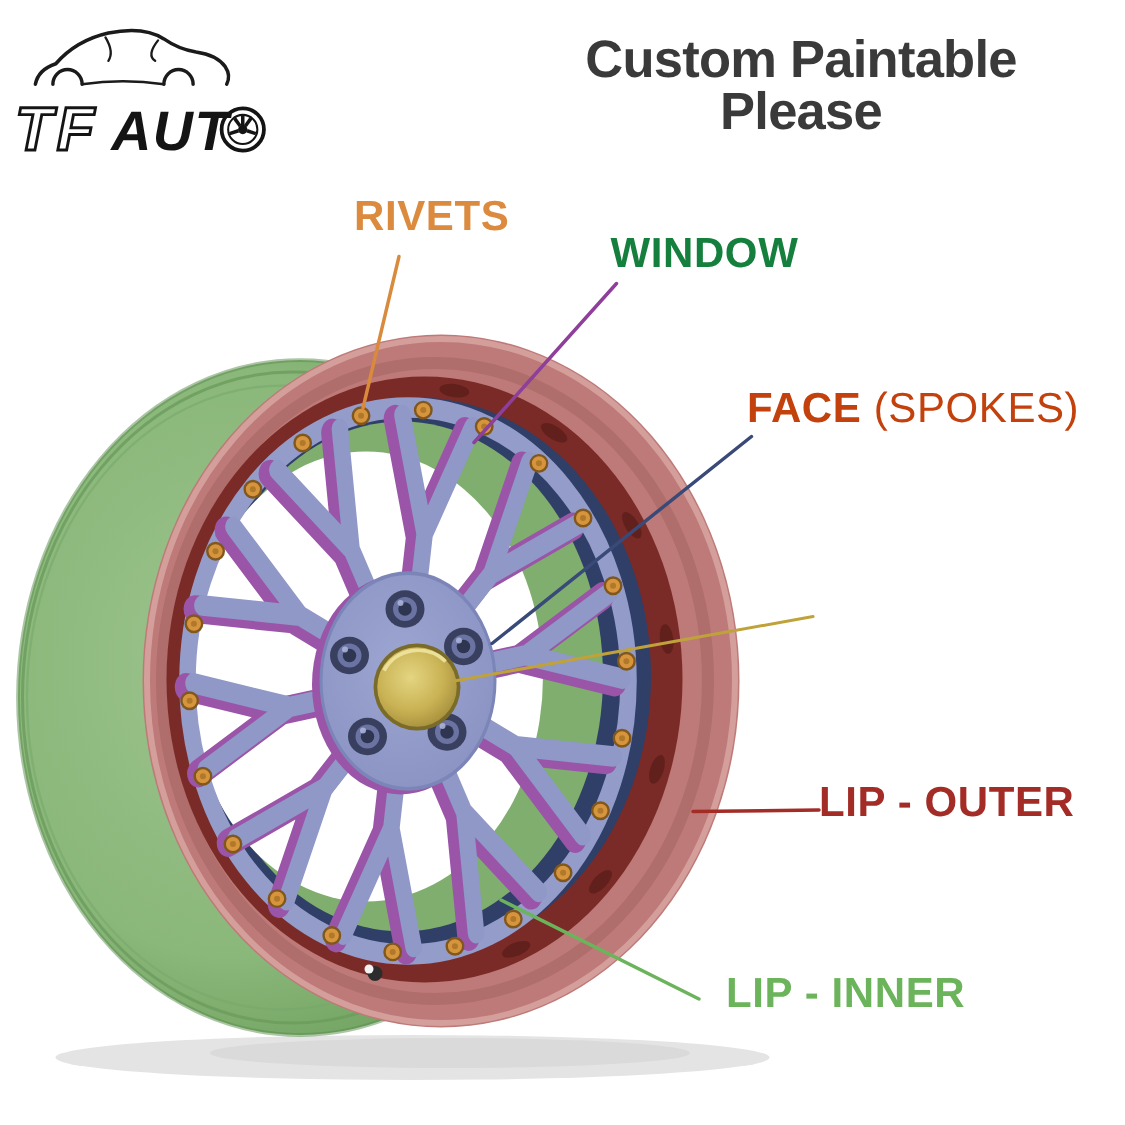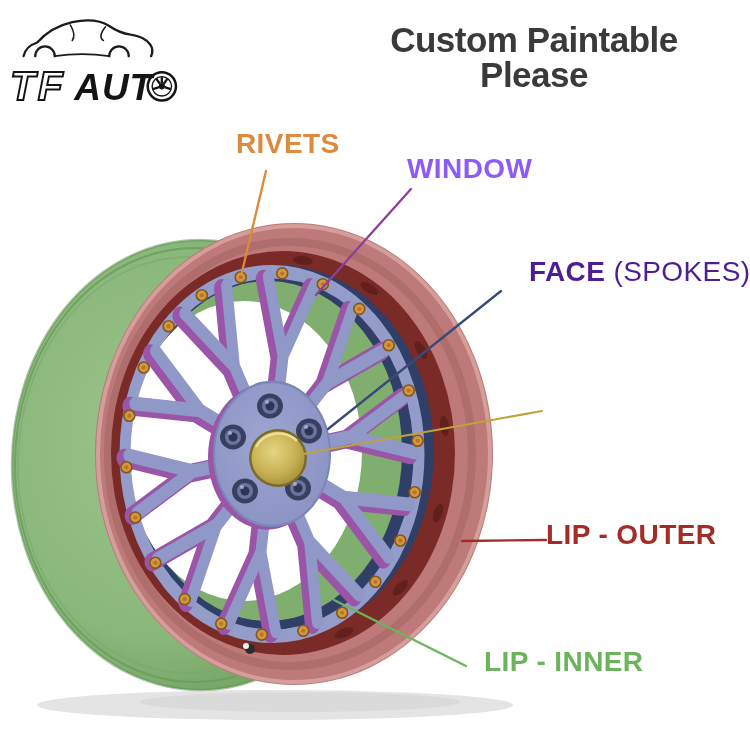--- a/index.html
+++ b/index.html
@@ -11,22 +11,22 @@
   .title-block{position:absolute;top:22px;right:16px;width:400px;text-align:center;color:#3a3a3a;}
   .title-block .title{font-size:35px;font-weight:bold;letter-spacing:-0.5px;line-height:1.0;}
   .title-block .subtitle{font-size:19px;font-weight:600;margin-top:5px;letter-spacing:-0.2px;color:#3d3d3d;}
   
   .logo{position:absolute;top:6px;left:8px;width:185px;height:110px;}
   
   svg.wheel{position:absolute;left:0;top:0;width:750px;height:750px;}
   
   .lbl{position:absolute;font-weight:bold;font-size:28px;letter-spacing:0.4px;white-space:nowrap;}
   .lbl-rivets    {left:236px;top:128px;color:#DC8B3E;}
-  .lbl-window    {left:407px;top:153px;color:#8b5cf6;}
-  .lbl-face      {left:529px;top:256px;color:#4c1d95;}
+  .lbl-window    {left:407px;top:153px;color:#15803d;}
+  .lbl-face      {left:498px;top:256px;color:#c2410c;}
   .lbl-face .rest{font-weight:normal;}
   .lbl-centercap {left:543px;top:392px;color:#BFA232;}
   .lbl-lipouter  {left:546px;top:519px;color:#A32C26;}
   .lbl-lipinner  {left:484px;top:646px;color:#6CB45C;}
 </style>
 </head>
 <body>
 
 <div class="stage">
 

